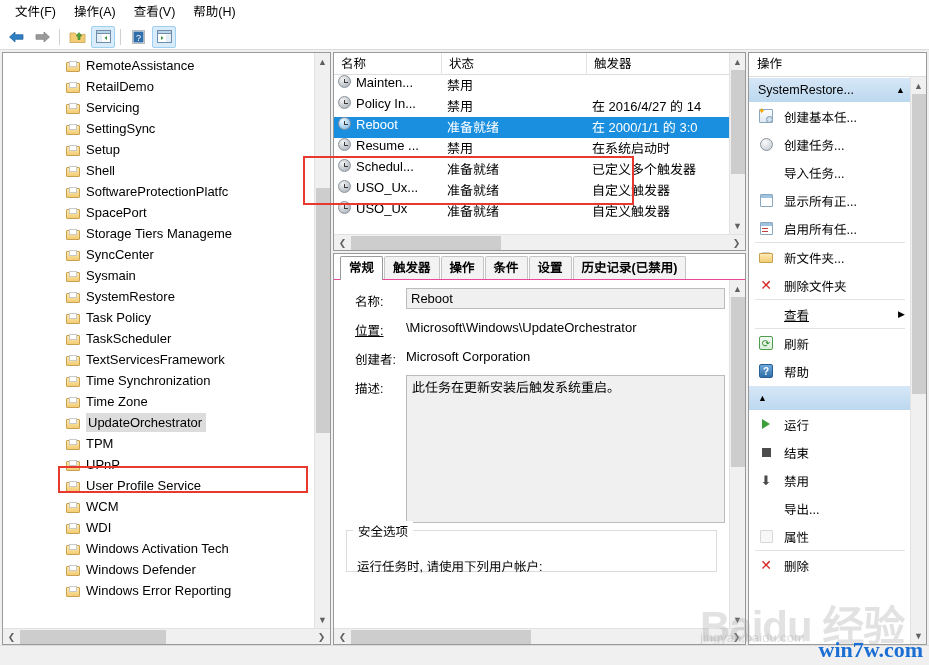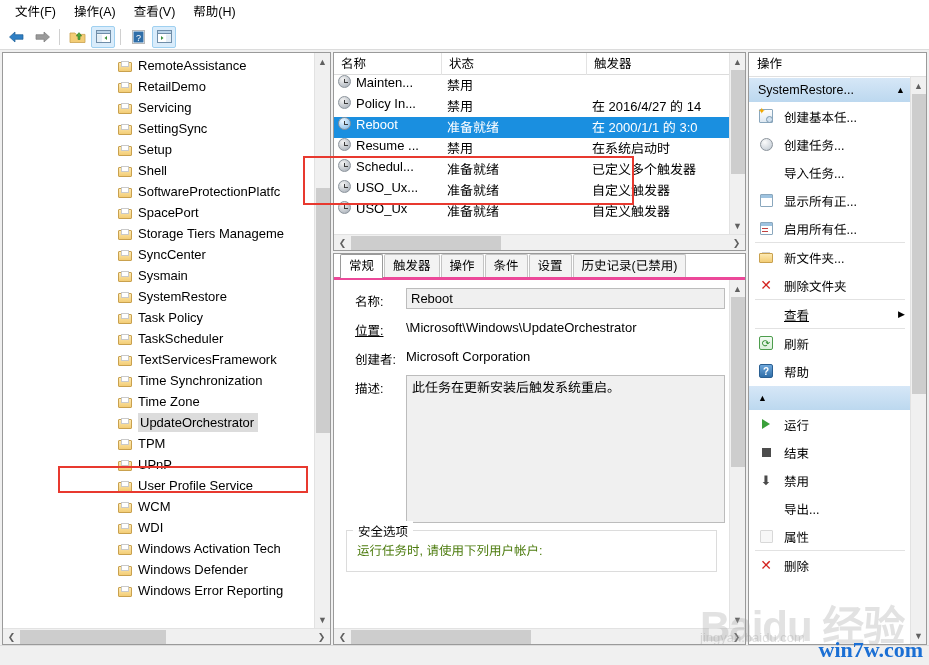--- a/index.html
+++ b/index.html
@@ -117,21 +117,21 @@
   }
   .tree-scroll {
     flex: 1 1 auto; position: relative; overflow: hidden;
     background: #fff;
   }
   .tree-list {
     position: absolute; top: 2px; left: 0; right: 16px; bottom: 0;
   }
   .tree-row {
     height: 21px; display: flex; align-items: center;
-    padding-left: 115px; white-space: nowrap;
+    padding-left: 63px; white-space: nowrap;
     font-size: 13px; color: #000;
   }
   .tree-row.selected .tree-label {
     background: #dcdcdc;
     padding: 1px 4px 1px 2px;
   }
   .folder-ico {
     width: 14px; height: 12px; flex: 0 0 14px;
     margin-right: 6px; position: relative;
   }
@@ -226,21 +226,22 @@
   .cell { overflow: hidden; white-space: nowrap; text-overflow: clip; }
   .cell-name { width: 91px; flex: 0 0 91px; }
   .cell-status { width: 145px; flex: 0 0 145px; }
   .cell-trigger { flex: 1 1 auto; }
 
   
   .detail-pane { flex: 1 1 auto; position: relative; min-height: 0; }
   .tabs {
     height: 26px; flex: 0 0 26px; display: flex; align-items: flex-end;
     padding-left: 6px; background: #ffffff;
-    border-bottom: 3px solid #ec4899;
+    border-bottom: 1px solid #ec4899;
+    font-weight: bold;
   }
   .tab {
     height: 23px; line-height: 22px;
     padding: 0 8px; font-size: 12.5px;
     border: 1px solid #c4c4c4; border-bottom: none;
     background: #f3f3f3; margin-right: 1px;
     border-radius: 2px 2px 0 0;
   }
   .tab.active {
     background: #ffffff; border-color: #9a9a9a;
@@ -279,21 +280,21 @@
   }
   .group::before {
     content: ""; position: absolute; left: 0; top: 0;
     width: 6px; border-top: 1px solid #dcdcdc;
   }
   .group-line-r {
     position: absolute; top: 0; left: 62px; right: 0;
     border-top: 1px solid #dcdcdc;
   }
   .group-body {
-    padding: 10px 8px 0 10px; font-size: 12.5px; color: #4d7c0f;
+    padding: 26px 8px 0 10px; font-size: 12.5px; color: #000000;
     overflow: hidden; white-space: nowrap;
   }
 
   
   .actions-pane {
     width: 179px; flex: 0 0 179px;
     border: 1px solid #9a9a9a; background: #fff;
     display: flex; flex-direction: column; position: relative;
     min-height: 0;
   }

